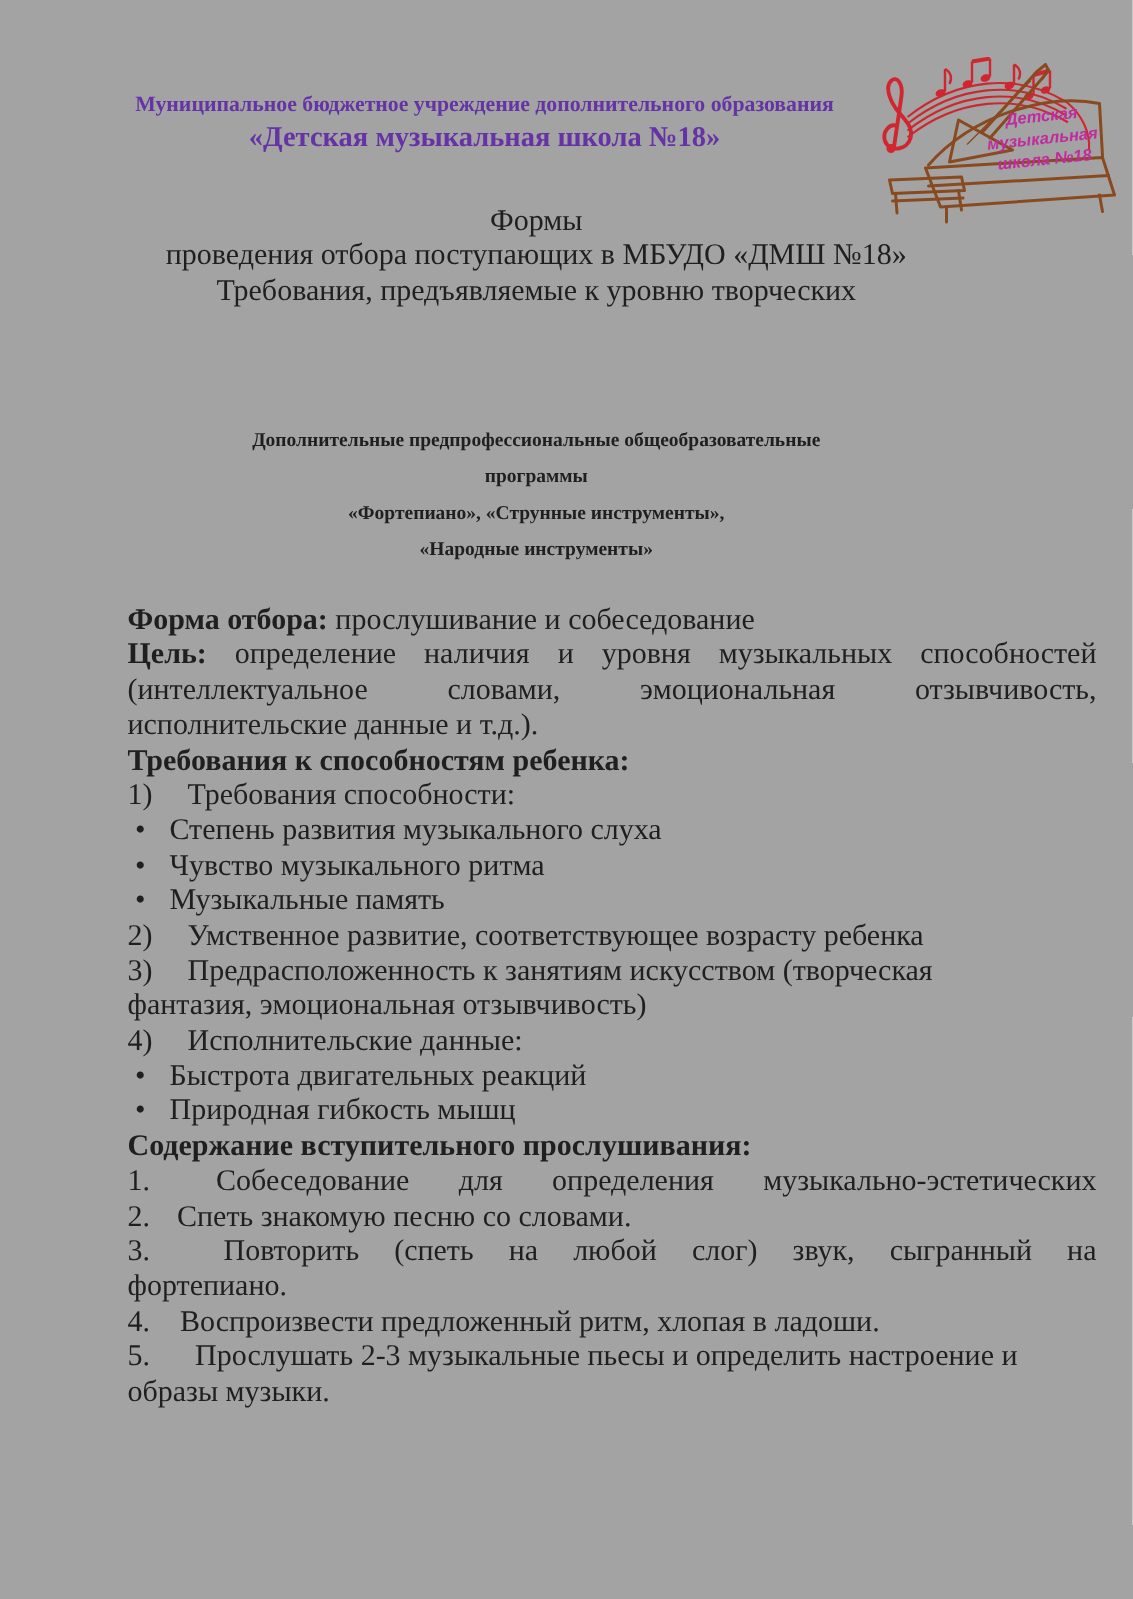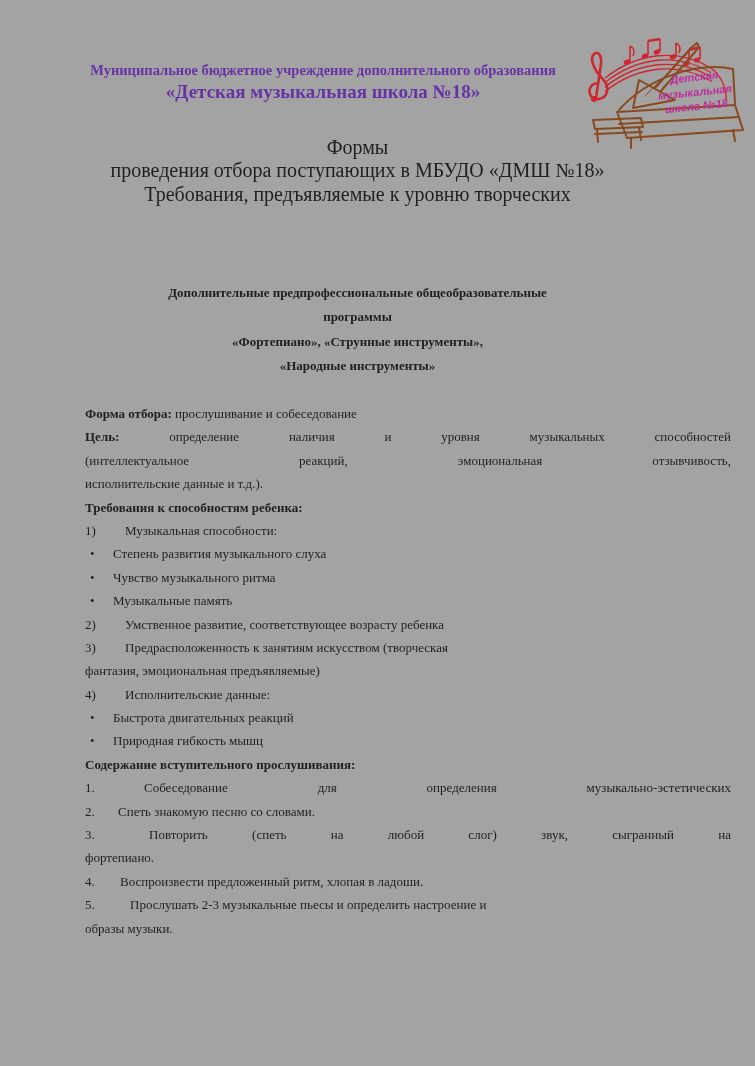--- a/index.html
+++ b/index.html
@@ -19,21 +19,21 @@
   .logo .redfill{ fill:var(--red,#cf2630);     stroke:none; }
   .logo .brown  { stroke:var(--brown,#8a4a1f); fill:none; stroke-width:2; stroke-linecap:round; stroke-linejoin:round; }
   .logo text    { fill:var(--magenta,#c02b9e); font-family:"Liberation Sans","DejaVu Sans",sans-serif;
                   font-weight:bold; font-style:italic; font-size:11px; text-anchor:middle; }
   
   .title    { position:absolute; left:85px; top:136px; width:545px; text-align:center;
               font-weight:normal; font-size:20px; line-height:23.3px; }
   .programs { position:absolute; left:85px; top:265px; width:545px; text-align:center;
               font-weight:bold; font-size:13px; line-height:24.3px;margin-top:16px; }
   
-  .docbody { position:absolute; left:85px; top:402px; width:646px; font-size:13px; }
+  .docbody { position:absolute; left:85px; top:402px; width:646px; font-size:20px; }
   .bline  { height:23.4px; line-height:23.4px; overflow:visible; white-space:nowrap; }
   .bline.j{ text-align:justify; overflow:hidden; white-space:normal; }
   .bline.j::after { content:""; display:inline-block; width:100%; height:0; }
   .bline .b { font-weight:bold; }
   .marker { display:inline-block; }
 </style>
 </head>
 <body>
 
 <div class="page">
@@ -119,30 +119,30 @@
   <div class="programs">
     <div>Дополнительные предпрофессиональные общеобразовательные</div>
     <div>программы</div>
     <div>«Фортепиано», «Струнные инструменты»,</div>
     <div>«Народные инструменты»</div>
   </div>
 
   <div class="docbody" id="docbody">
       <div class="bline"><span class="b">Форма отбора:</span><span> прослушивание и собеседование</span></div>
       <div class="bline j"><span class="b">Цель:</span><span> определение наличия и уровня музыкальных способностей</span></div>
-      <div class="bline j"><span>(интеллектуальное реакций, эмоциональная отзывчивость,</span></div>
+      <div class="bline j"><span>(интеллектуальное словами, эмоциональная отзывчивость,</span></div>
       <div class="bline"><span>исполнительские данные и т.д.).</span></div>
       <div class="bline"><span class="b">Требования к способностям ребенка:</span></div>
-      <div class="bline"><span class="marker" style="width: 40px;">1)</span><span>Музыкальная способности:</span></div>
+      <div class="bline"><span class="marker" style="width: 40px;">1)</span><span>Требования способности:</span></div>
       <div class="bline"><span class="marker" style="width: 23px; padding-left: 5px;">•</span><span>Степень развития музыкального слуха</span></div>
       <div class="bline"><span class="marker" style="width: 23px; padding-left: 5px;">•</span><span>Чувство музыкального ритма</span></div>
       <div class="bline"><span class="marker" style="width: 23px; padding-left: 5px;">•</span><span>Музыкальные память</span></div>
       <div class="bline"><span class="marker" style="width: 40px;">2)</span><span>Умственное развитие, соответствующее возрасту ребенка</span></div>
       <div class="bline"><span class="marker" style="width: 40px;">3)</span><span>Предрасположенность к занятиям искусством (творческая</span></div>
-      <div class="bline"><span>фантазия, эмоциональная предъявляемые)</span></div>
+      <div class="bline"><span>фантазия, эмоциональная отзывчивость)</span></div>
       <div class="bline"><span class="marker" style="width: 40px;">4)</span><span>Исполнительские данные:</span></div>
       <div class="bline"><span class="marker" style="width: 23px; padding-left: 5px;">•</span><span>Быстрота двигательных реакций</span></div>
       <div class="bline"><span class="marker" style="width: 23px; padding-left: 5px;">•</span><span>Природная гибкость мышц</span></div>
       <div class="bline"><span class="b">Содержание вступительного прослушивания:</span></div>
       <div class="bline j"><span class="marker" style="width: 59px;">1.</span><span>Собеседование для определения музыкально-эстетических</span></div>
       <div class="bline"><span class="marker" style="width: 33px;">2.</span><span>Спеть знакомую песню со словами.</span></div>
       <div class="bline j"><span class="marker" style="width: 64px;">3.</span><span>Повторить (спеть на любой слог) звук, сыгранный на</span></div>
       <div class="bline"><span>фортепиано.</span></div>
       <div class="bline"><span class="marker" style="width: 35px;">4.</span><span>Воспроизвести предложенный ритм, хлопая в ладоши.</span></div>
       <div class="bline"><span class="marker" style="width: 45px;">5.</span><span>Прослушать 2-3 музыкальные пьесы и определить настроение и</span></div>

